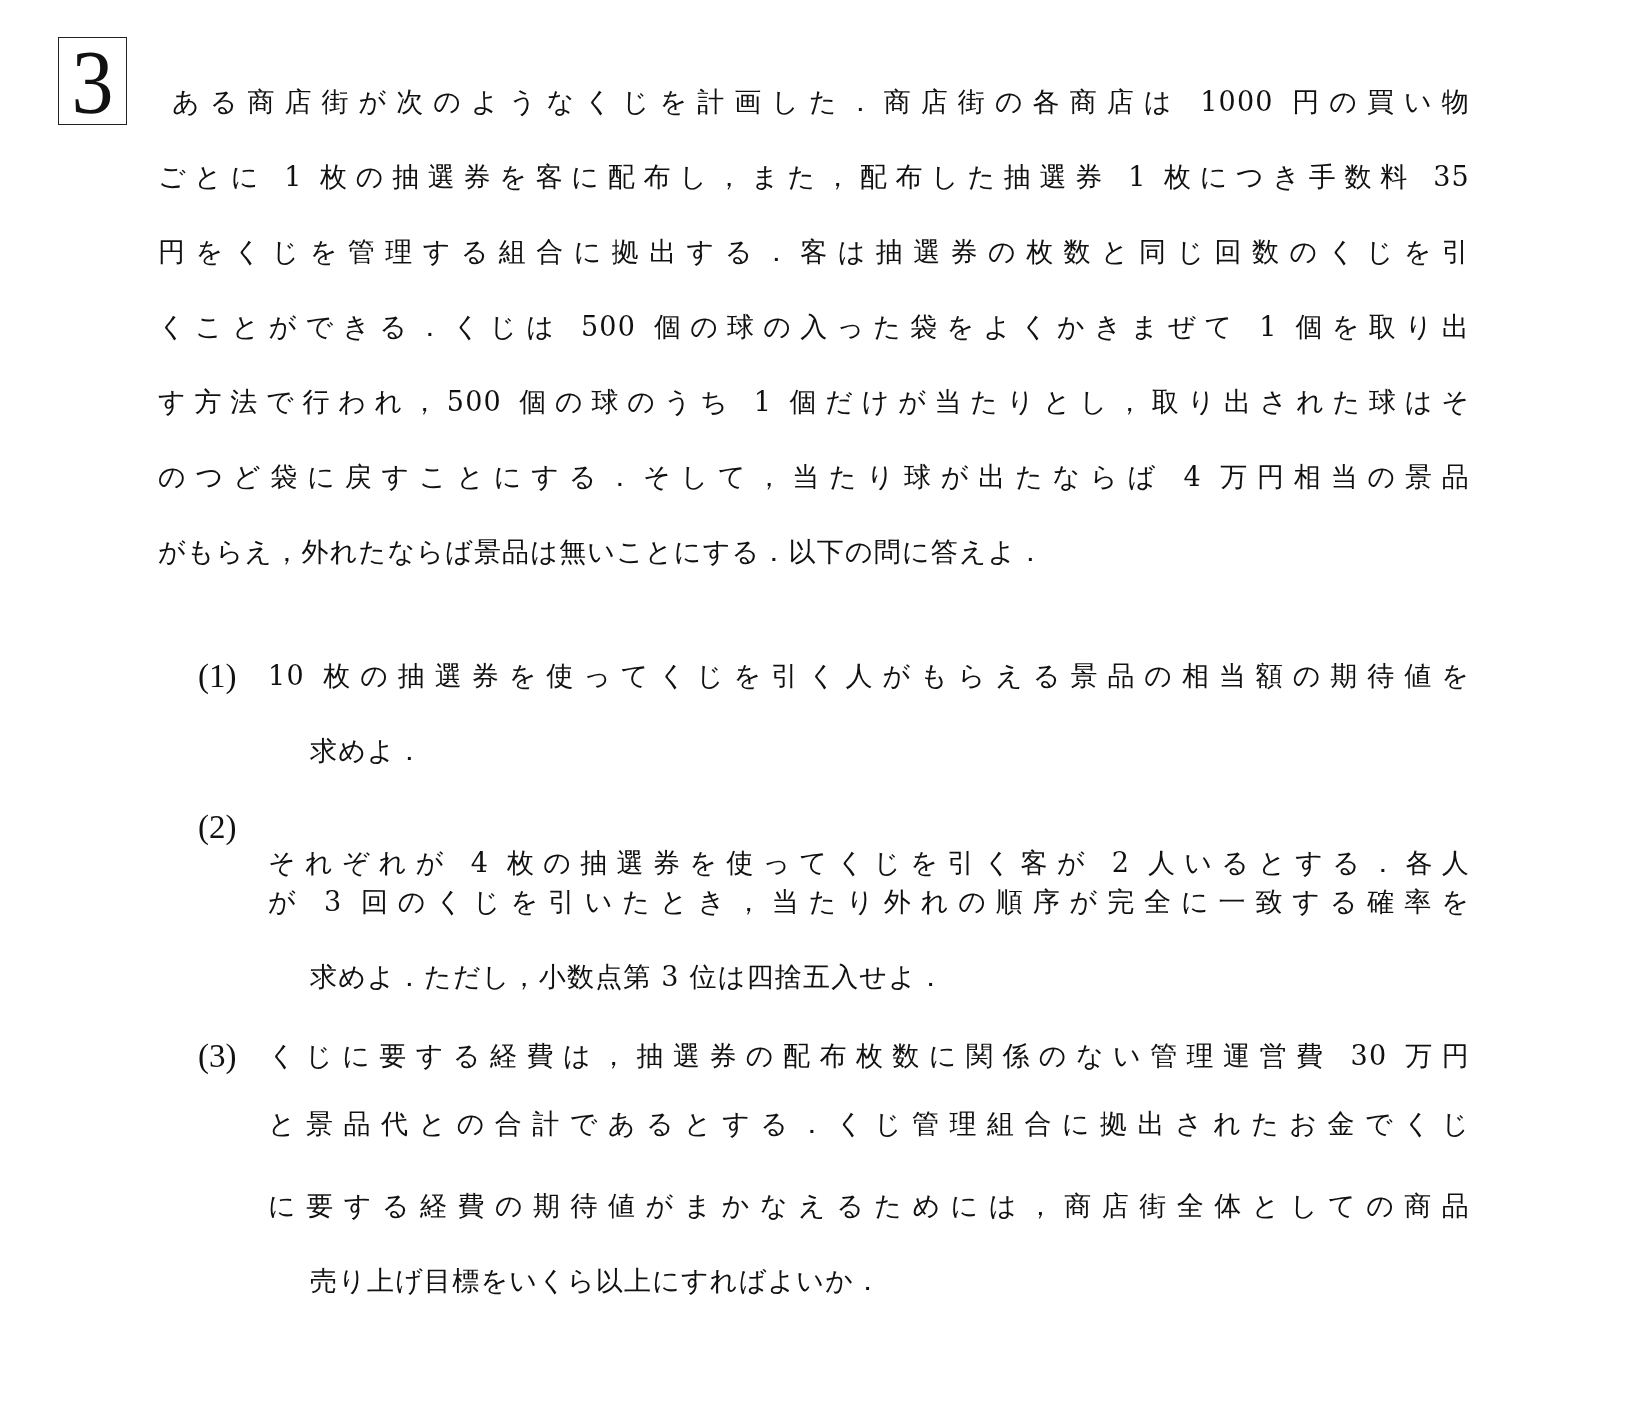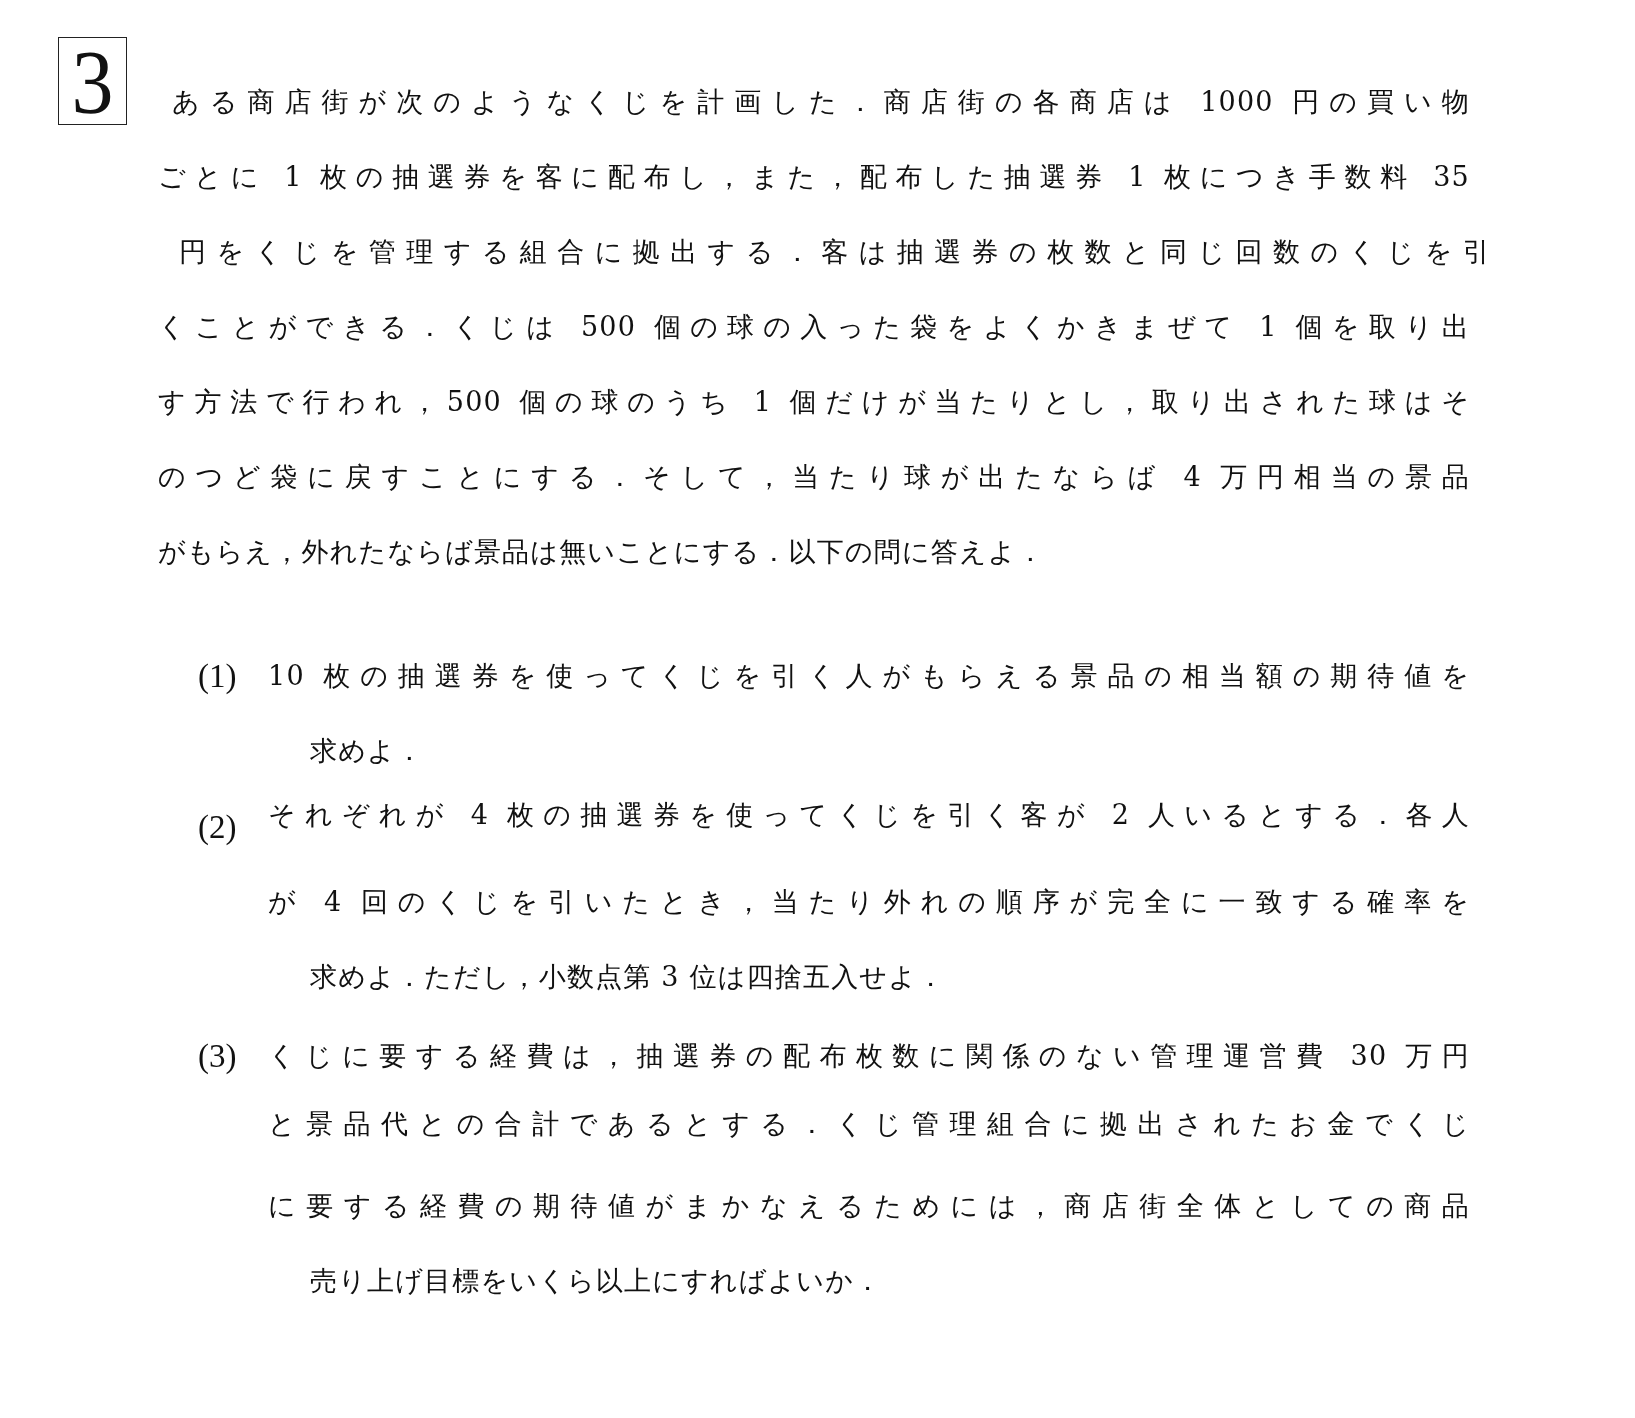--- a/index.html
+++ b/index.html
@@ -77,37 +77,37 @@
 </head>
 <body>
 
 <div class="problem-box">
   <span>3</span>
 </div>
 
 <div>
   <div class="line para-line first" style="top:82px;">ある商店街が次のようなくじを計画した．商店街の各商店は 1000 円の買い物</div>
   <div class="line para-line" style="top:157px;">ごとに 1 枚の抽選券を客に配布し，また，配布した抽選券 1 枚につき手数料 35</div>
-  <div class="line para-line" style="top:232px;margin-left:21px;">円をくじを管理する組合に拠出する．客は抽選券の枚数と同じ回数のくじを引</div>
+  <div class="line para-line" style="top:232px;">円をくじを管理する組合に拠出する．客は抽選券の枚数と同じ回数のくじを引</div>
   <div class="line para-line" style="top:307px;">くことができる．くじは 500 個の球の入った袋をよくかきまぜて 1 個を取り出</div>
   <div class="line para-line" style="top:382px;">す方法で行われ，500 個の球のうち 1 個だけが当たりとし，取り出された球はそ</div>
   <div class="line para-line" style="top:457px;">のつど袋に戻すことにする．そして，当たり球が出たならば 4 万円相当の景品</div>
   <div class="line para-line last" style="top:532px;">がもらえ，外れたならば景品は無いことにする．以下の問に答えよ．</div>
 </div>
 
 <div>
   <div class="q-label" style="top:656px;">(1)</div>
   <div class="line q-line" style="top:656px;">10 枚の抽選券を使ってくじを引く人がもらえる景品の相当額の期待値を</div>
   <div class="line q-line last" style="top:731px;">求めよ．</div>
 </div>
 
 <div>
   <div class="q-label" style="top:807px;">(2)</div>
-  <div class="line q-line" style="top:795px;">それぞれが 4 枚の抽選券を使ってくじを引く客が 2 人いるとする．各人</div>
-  <div class="line q-line" style="top:882px;">が 4 回のくじを引いたとき，当たり外れの順序が完全に一致する確率を</div>
+  <div class="line q-line" style="top:843px;">それぞれが 4 枚の抽選券を使ってくじを引く客が 2 人いるとする．各人</div>
+  <div class="line q-line" style="top:882px;">が 3 回のくじを引いたとき，当たり外れの順序が完全に一致する確率を</div>
   <div class="line q-line last" style="top:957px;">求めよ．ただし，小数点第 3 位は四捨五入せよ．</div>
 </div>
 
 <div>
   <div class="q-label" style="top:1036px;">(3)</div>
   <div class="line q-line" style="top:1036px;">くじに要する経費は，抽選券の配布枚数に関係のない管理運営費 30 万円</div>
   <div class="line q-line" style="top:1104px;">と景品代との合計であるとする．くじ管理組合に拠出されたお金でくじ</div>
   <div class="line q-line" style="top:1186px;font-family:Liberation Serif, serif;">に要する経費の期待値がまかなえるためには，商店街全体としての商品</div>
   <div class="line q-line last" style="top:1261px;">売り上げ目標をいくら以上にすればよいか．</div>
 </div>

